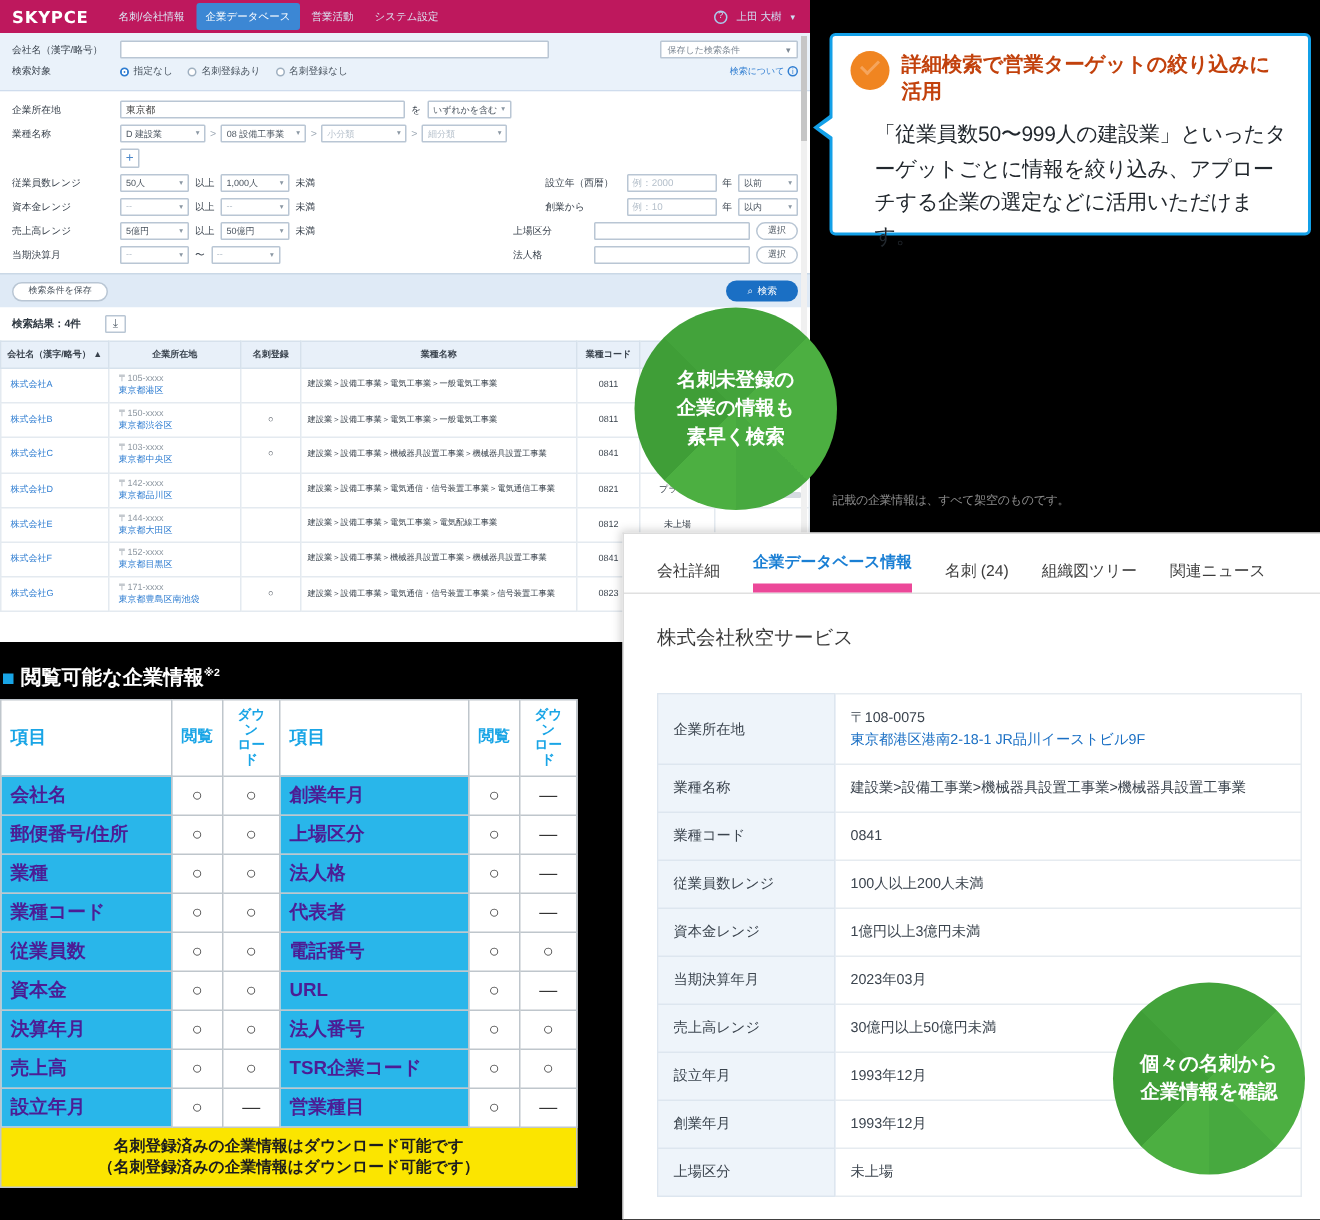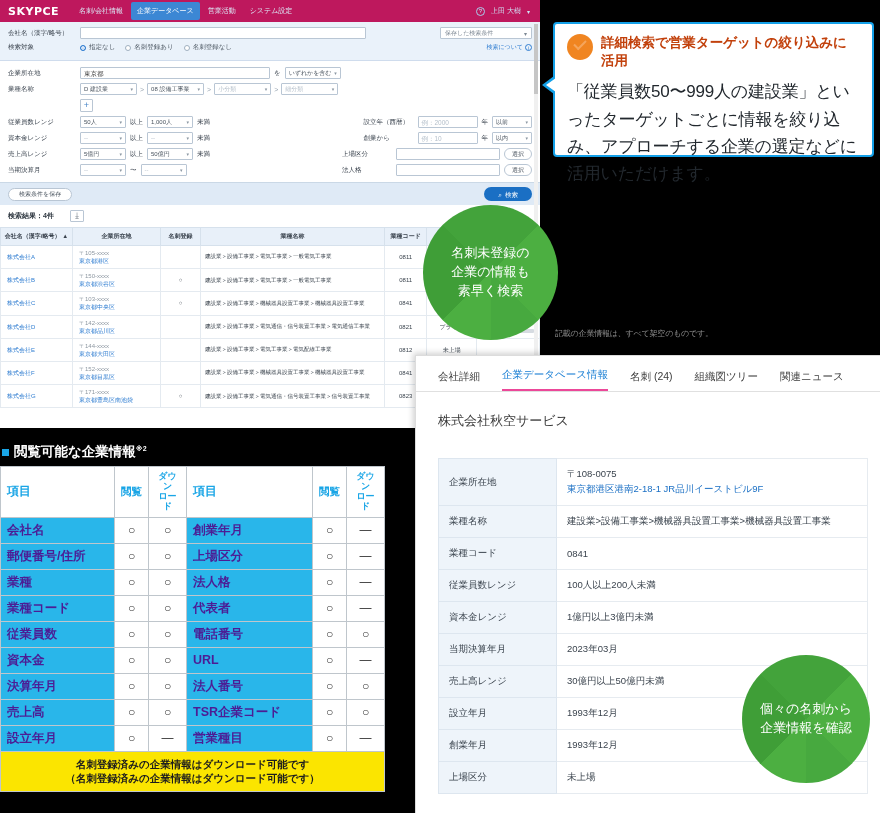--- a/index.html
+++ b/index.html
@@ -134,52 +134,52 @@
   .callout-head { display: flex; align-items: flex-start; gap: 8px; margin-bottom: 8px; }
   .check-badge {
     width: 26px; height: 26px; border-radius: 50%; background: #f08521; flex: 0 0 26px;
     position: relative;
   }
   .check-badge::after {
     content: ""; position: absolute; left: 7px; top: 6px; width: 10px; height: 5px;
     border-left: 2px solid #f5a55c; border-bottom: 2px solid #f5a55c; transform: rotate(-45deg);
   }
   .callout-title { color: #c2410c; font-weight: bold; font-size: 13.5px; line-height: 1.35; }
-  .callout-body { color: #22282e; font-size: 17px; line-height: 1.6; letter-spacing: -0.2px; }
+  .callout-body { color: #22282e; font-size: 14px; line-height: 1.6; letter-spacing: -0.2px; margin-left: 16px; }
 
   
   .gcircle {
     position: absolute; border-radius: 50%;
     background:
       conic-gradient(from 180deg at 50% 50%,
         #4caf41 0deg, #4caf41 45deg, #3f9e37 45deg, #3f9e37 135deg,
         #43a33b 135deg, #43a33b 225deg, #4caf41 225deg, #4caf41 315deg,
         #47a93f 315deg, #47a93f 360deg);
-    color: #fff; font-weight: normal; text-align: center;
+    color: #fff; font-weight: bold; text-align: center;
     display: flex; flex-direction: column; align-items: center; justify-content: center;
     line-height: 1.45;
   }
   .gcircle-1 { left: 423px; top: 205px; width: 135px; height: 135px; font-size: 13px; }
   .gcircle-2 { left: 742px; top: 655px; width: 128px; height: 128px; font-size: 13px; }
 
   .disclaimer {
     position: absolute; left: 555px; top: 328px; color: #8e8e8e; font-size: 8px;
     letter-spacing: -0.2px;
   }
 
   
   .detail-window {
     position: absolute; left: 415px; top: 355px; width: 465px; height: 458px;
     background: #fff; border-left: 1px solid #dcdcdc; border-top: 1px solid #dcdcdc;
     box-shadow: -2px -2px 6px rgba(0,0,0,0.18); overflow: hidden;
   }
   .dtabs { display: flex; align-items: flex-end; gap: 22px; padding: 12px 22px 0 22px;
            border-bottom: 1px solid #e0e0e0; }
   .dtab { font-size: 10.5px; color: #3c3c3c; padding-bottom: 7px; white-space: nowrap; }
-  .dtab.active { color: #1a7fd4; border-bottom: 2px solid #ec4899; font-weight: normal; }
+  .dtab.active { color: #1a7fd4; border-bottom: 6px solid #ec4899; font-weight: bold; }
   .dtitle { font-size: 13px; color: #3a3a3a; padding: 20px 22px 0 22px; }
   .dtable { width: 430px; margin: 28px 0 0 22px; border-collapse: collapse; font-size: 9.5px; }
   .dtable th {
     background: #eef4fa; color: #3b444e; font-weight: normal; text-align: left;
     padding: 9px 10px; border: 1px solid #dde6ef; width: 118px; vertical-align: middle;
   }
   .dtable td {
     padding: 9px 10px; border: 1px solid #e6ebf0; color: #3b444e; vertical-align: middle;
   }
   .dtable td .zipline { color: #3b444e; display: block; }

